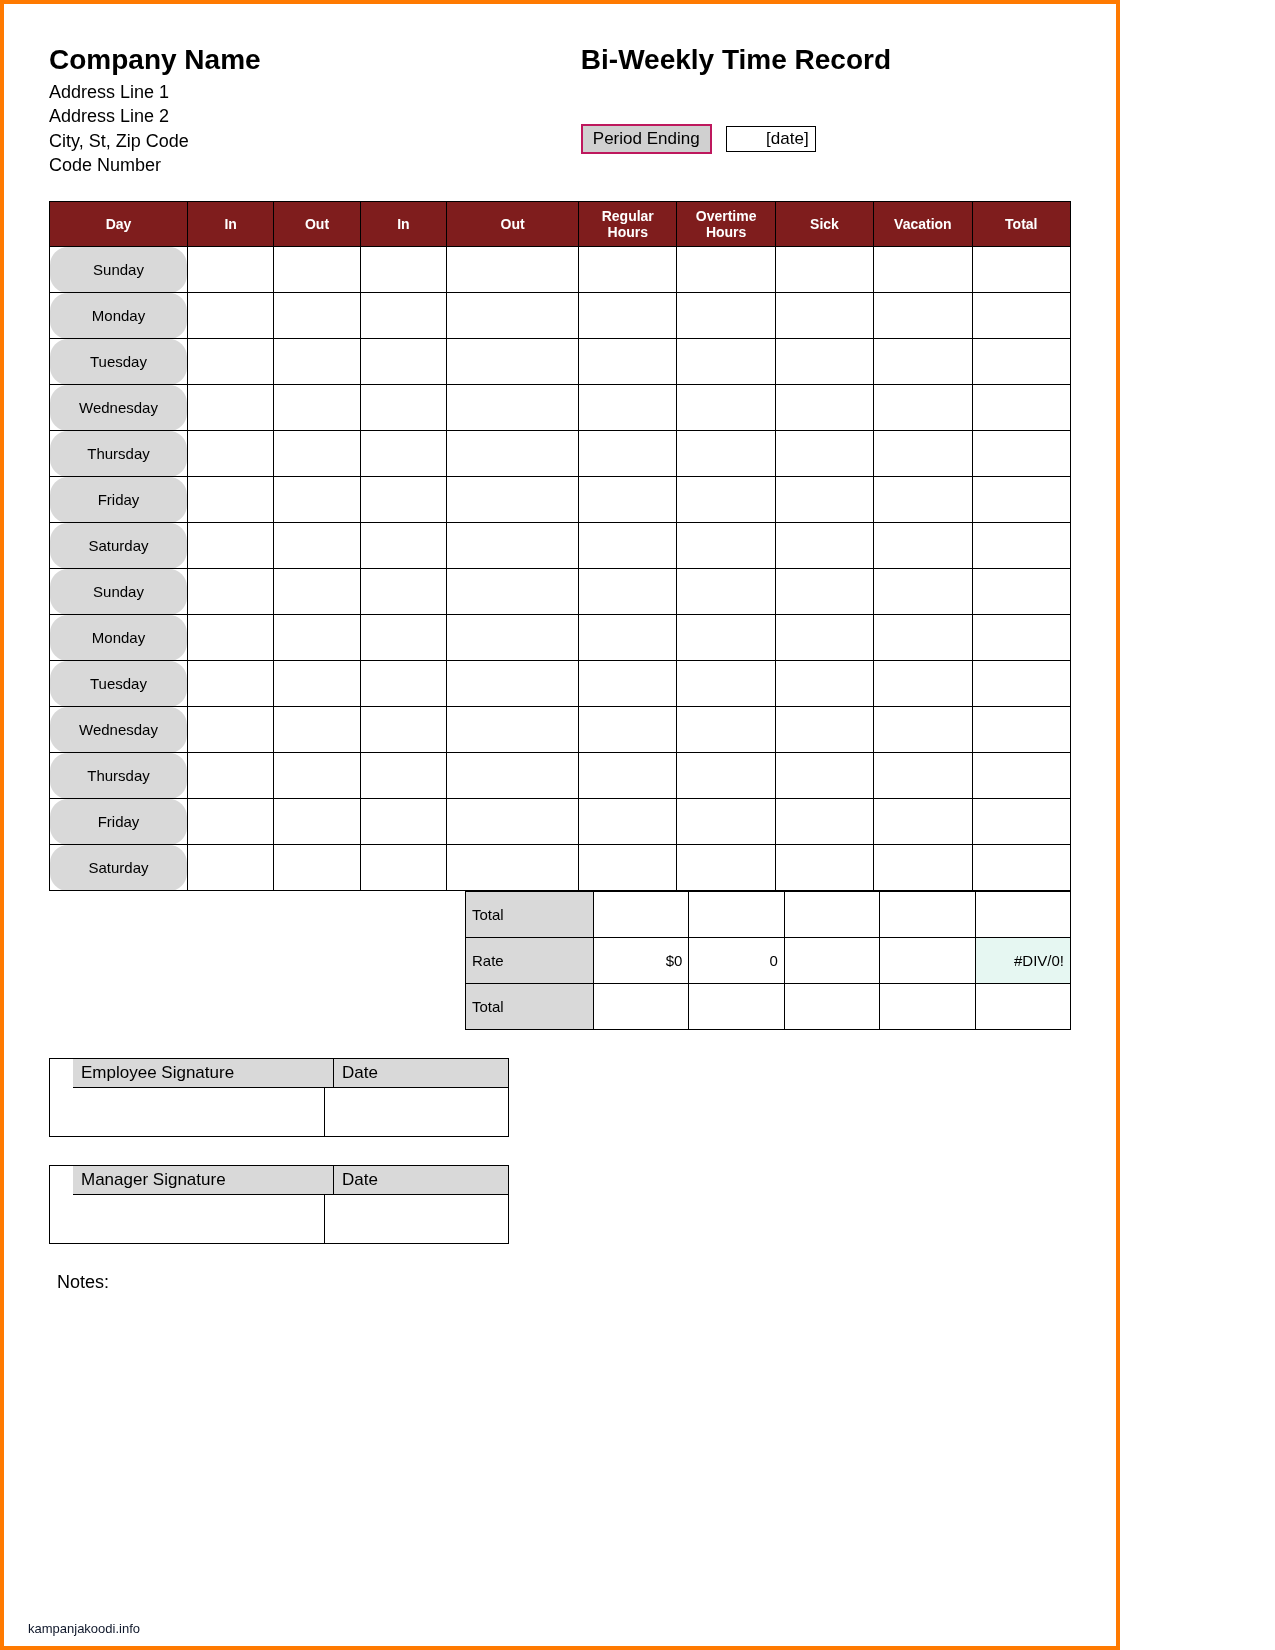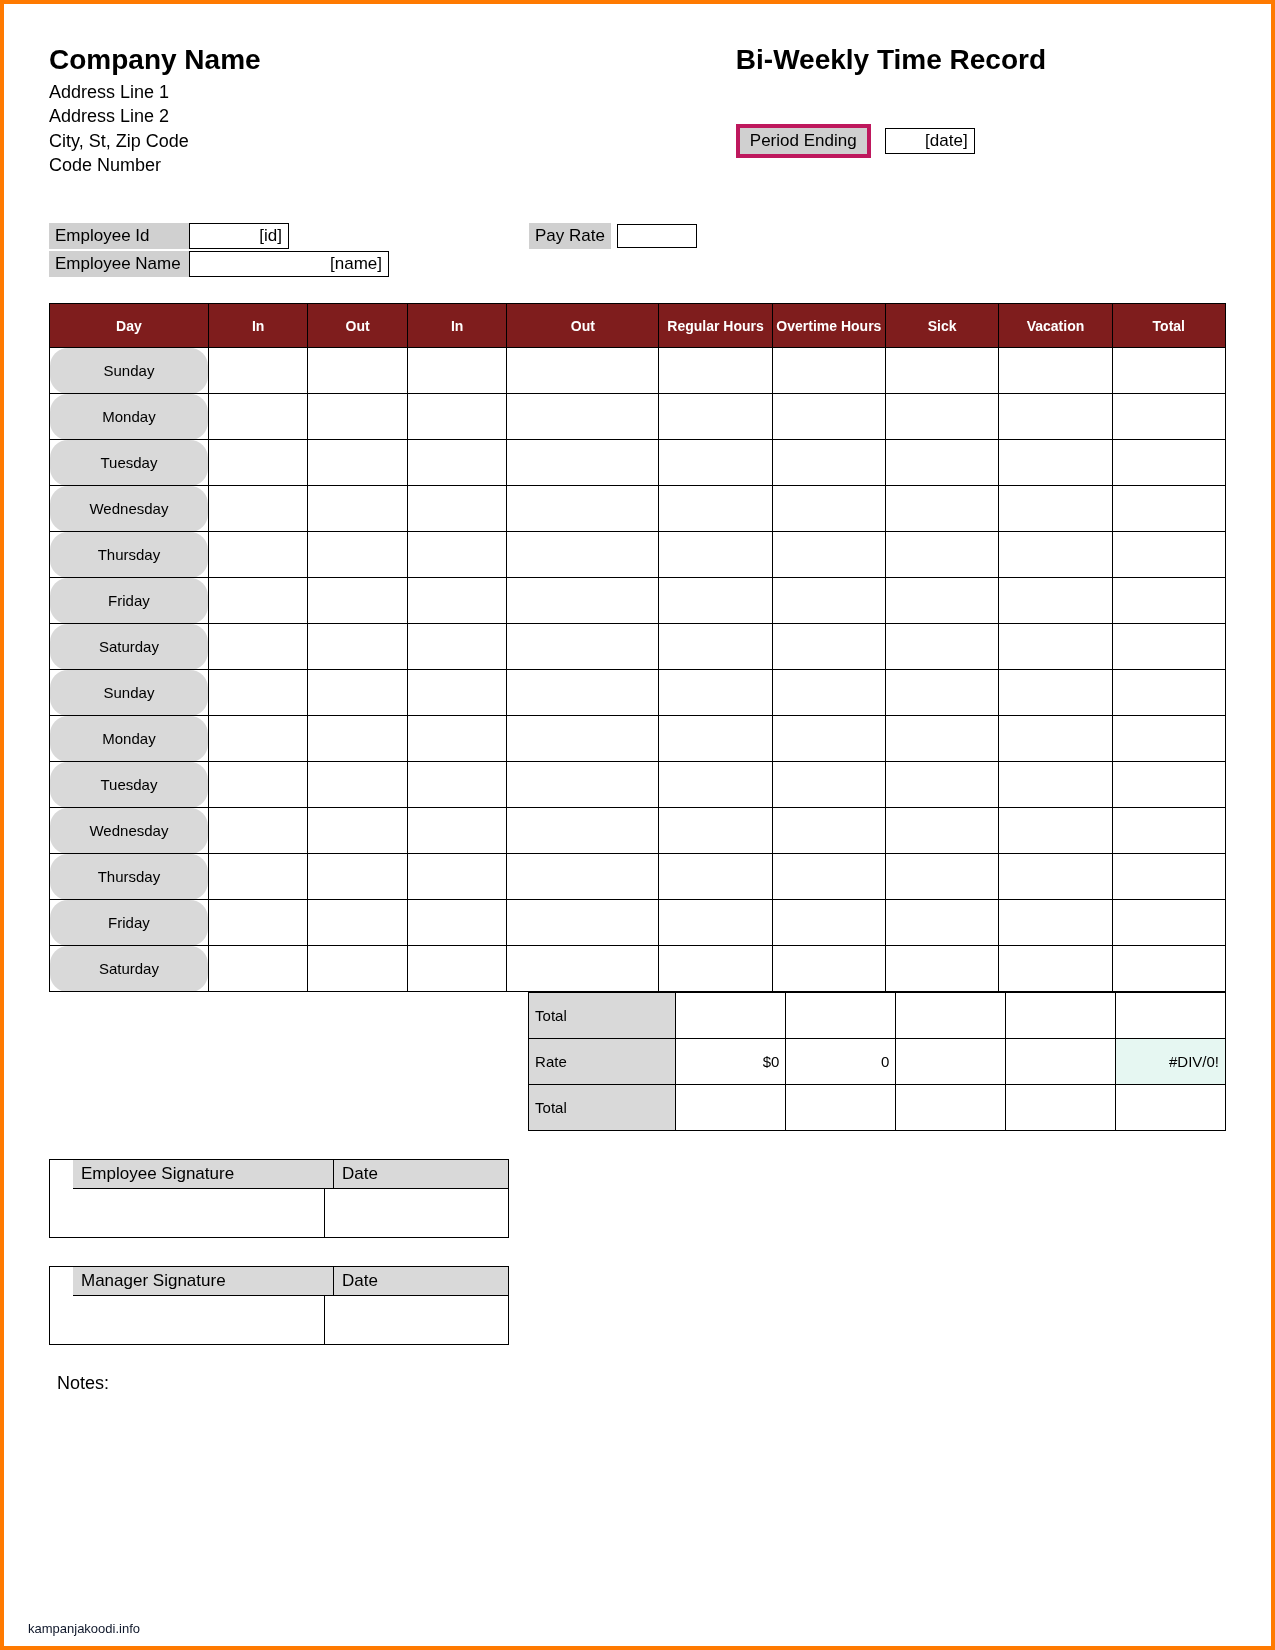--- a/index.html
+++ b/index.html
@@ -3,21 +3,21 @@
 <meta charset="utf-8">
 <style>
   * { box-sizing: border-box; }
   body {
     margin: 0;
     padding: 0;
     background: #fff;
     font-family: Arial, Helvetica, sans-serif;
   }
   .page {
-    width: 1275px;
+    width: 1120px;
     height: 1650px;
     border: 4px solid #ff7a00;
     background: #fff;
     position: relative;
     padding: 40px 45px 20px 45px;
   }
   .header-row {
     display: flex;
     justify-content: space-between;
     align-items: flex-start;
@@ -43,21 +43,21 @@
     margin: 0;
   }
   .period-row {
     margin-top: 48px;
     display: flex;
     align-items: center;
     gap: 14px;
   }
   .gray-label {
     background: #d0d0d0;
-    border: 4px solid #be185d;
+    border: 2px solid #be185d;
     padding: 3px 10px;
     font-size: 17px;
   }
   .gray-label-nb {
     background: #d0d0d0;
     padding: 3px 6px;
     font-size: 17px;
   }
   .box-input {
     border: 1px solid #000;
@@ -196,36 +196,20 @@
     </div>
     <div class="title-block">
       <div class="doc-title">Bi-Weekly Time Record</div>
       <div class="period-row">
         <span class="gray-label">Period Ending</span>
         <span class="box-input" style="width:90px;">[date]</span>
       </div>
     </div>
   </div>
 
-  <div class="emp-block">
-    <div class="emp-left">
-      <div class="emp-row">
-        <span class="gray-label-nb">Employee Id</span>
-        <span class="box-input">[id]</span>
-      </div>
-      <div class="emp-row name">
-        <span class="gray-label-nb">Employee Name</span>
-        <span class="box-input">[name]</span>
-      </div>
-    </div>
-    <div class="payrate-row" style="align-self:flex-start;">
-      <span class="gray-label-nb">Pay Rate</span>
-      <span class="box-input"></span>
-    </div>
-  </div>
 
   <table class="time">
     <colgroup>
       <col class="c-day">
         <col class="c-io">
         <col class="c-io">
         <col class="c-io">
         <col class="c-out2">
       <col class="c-hrs">
         <col class="c-hrs">

